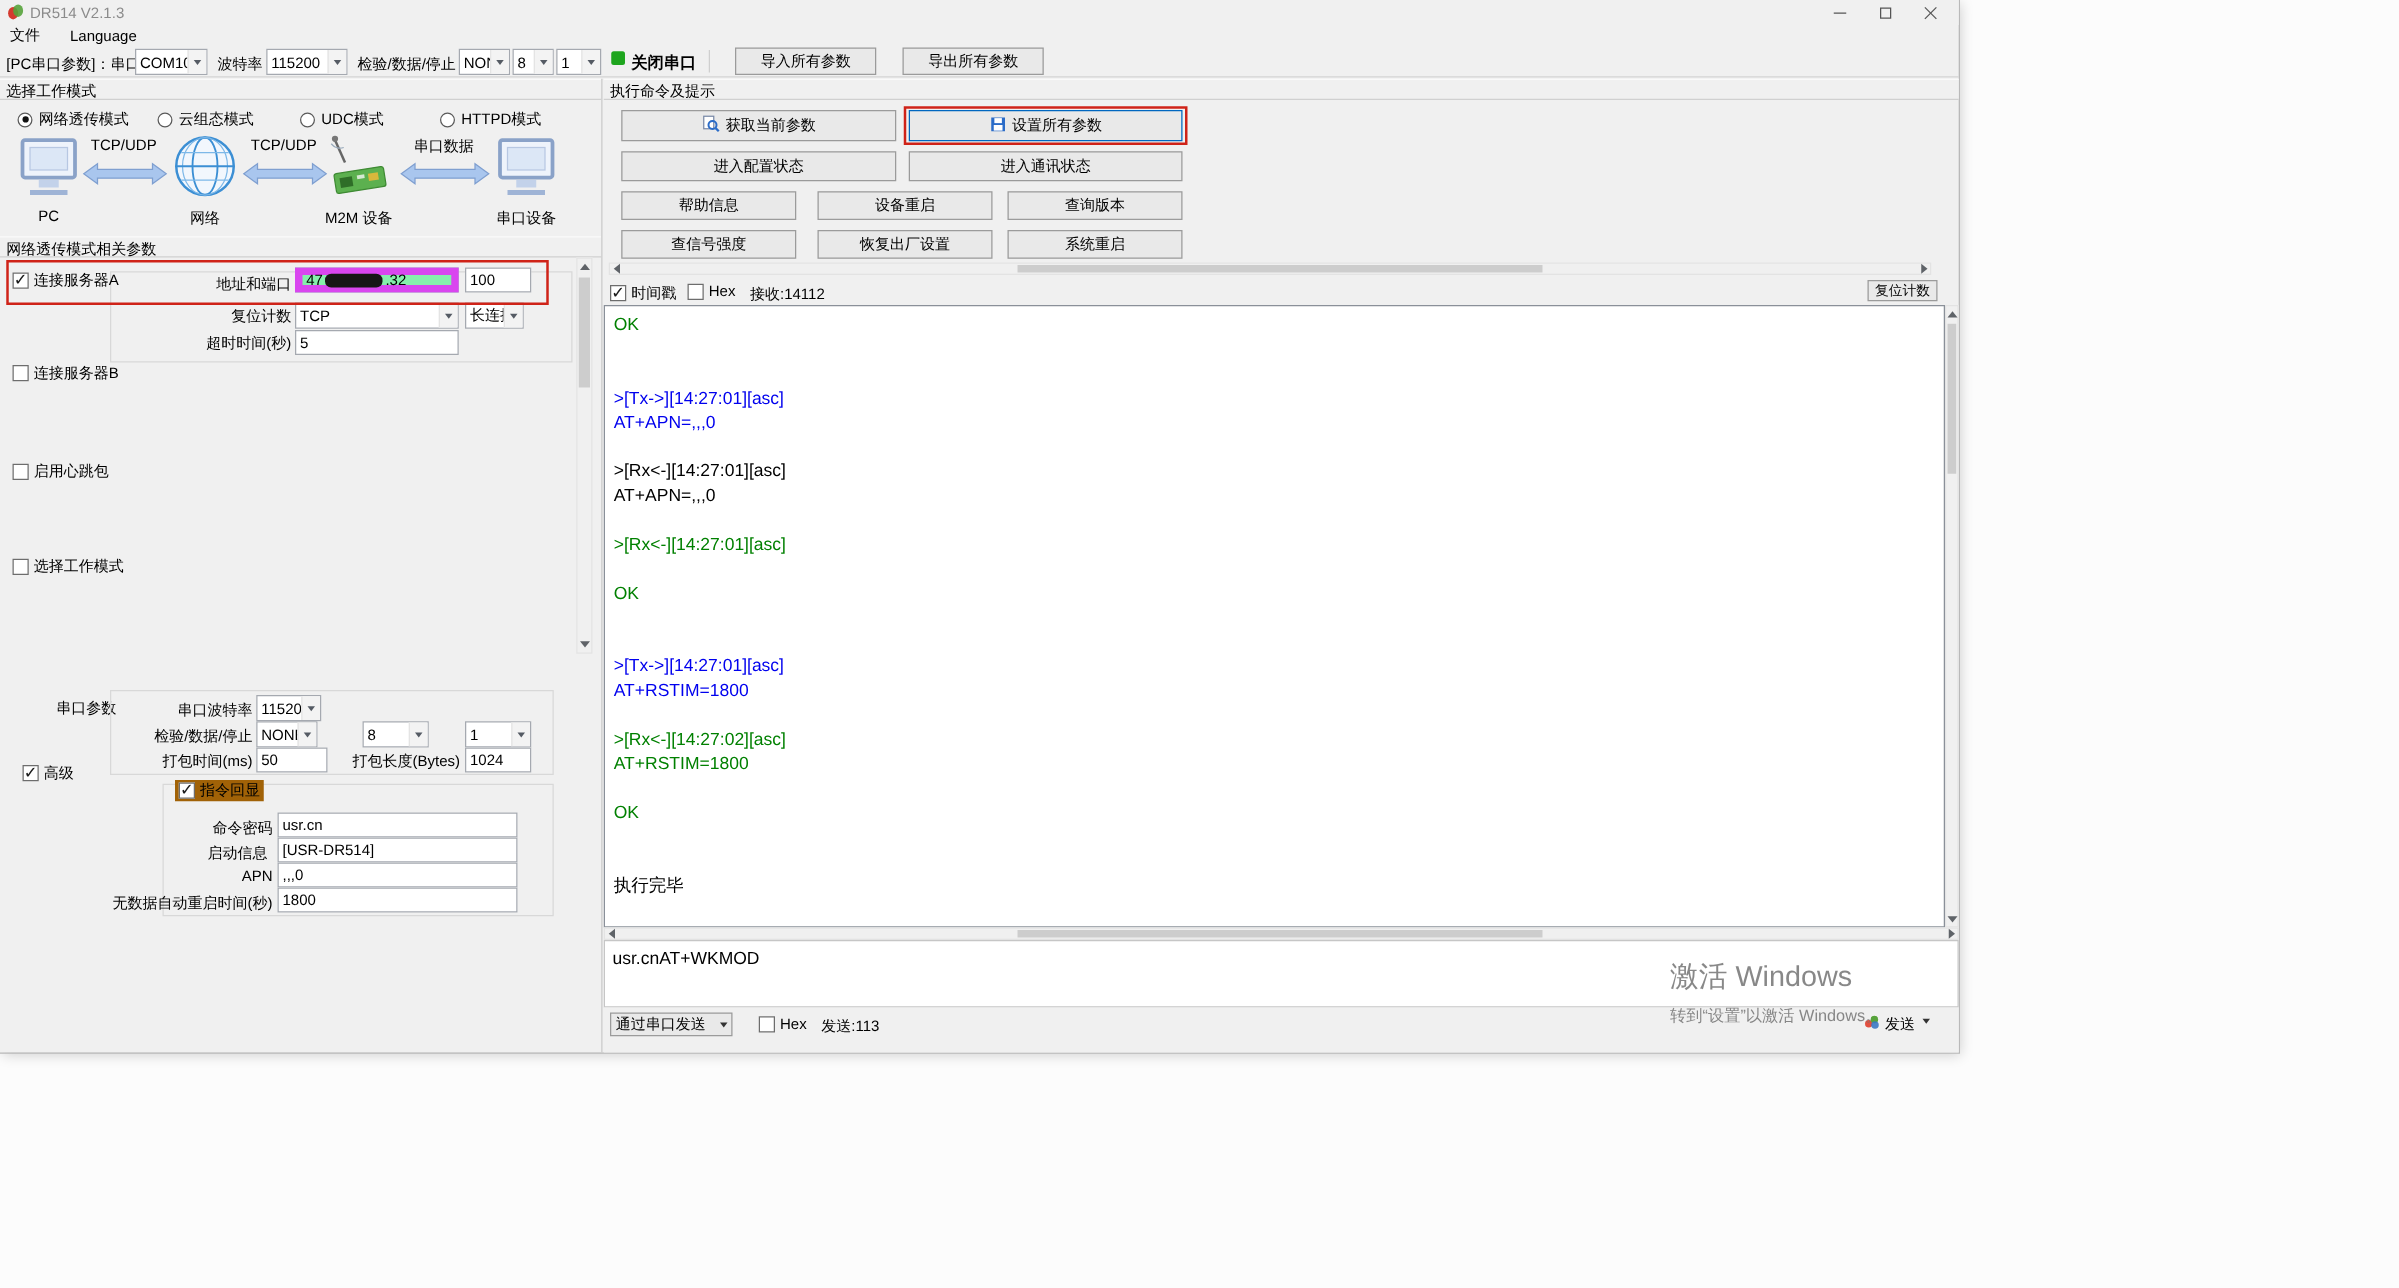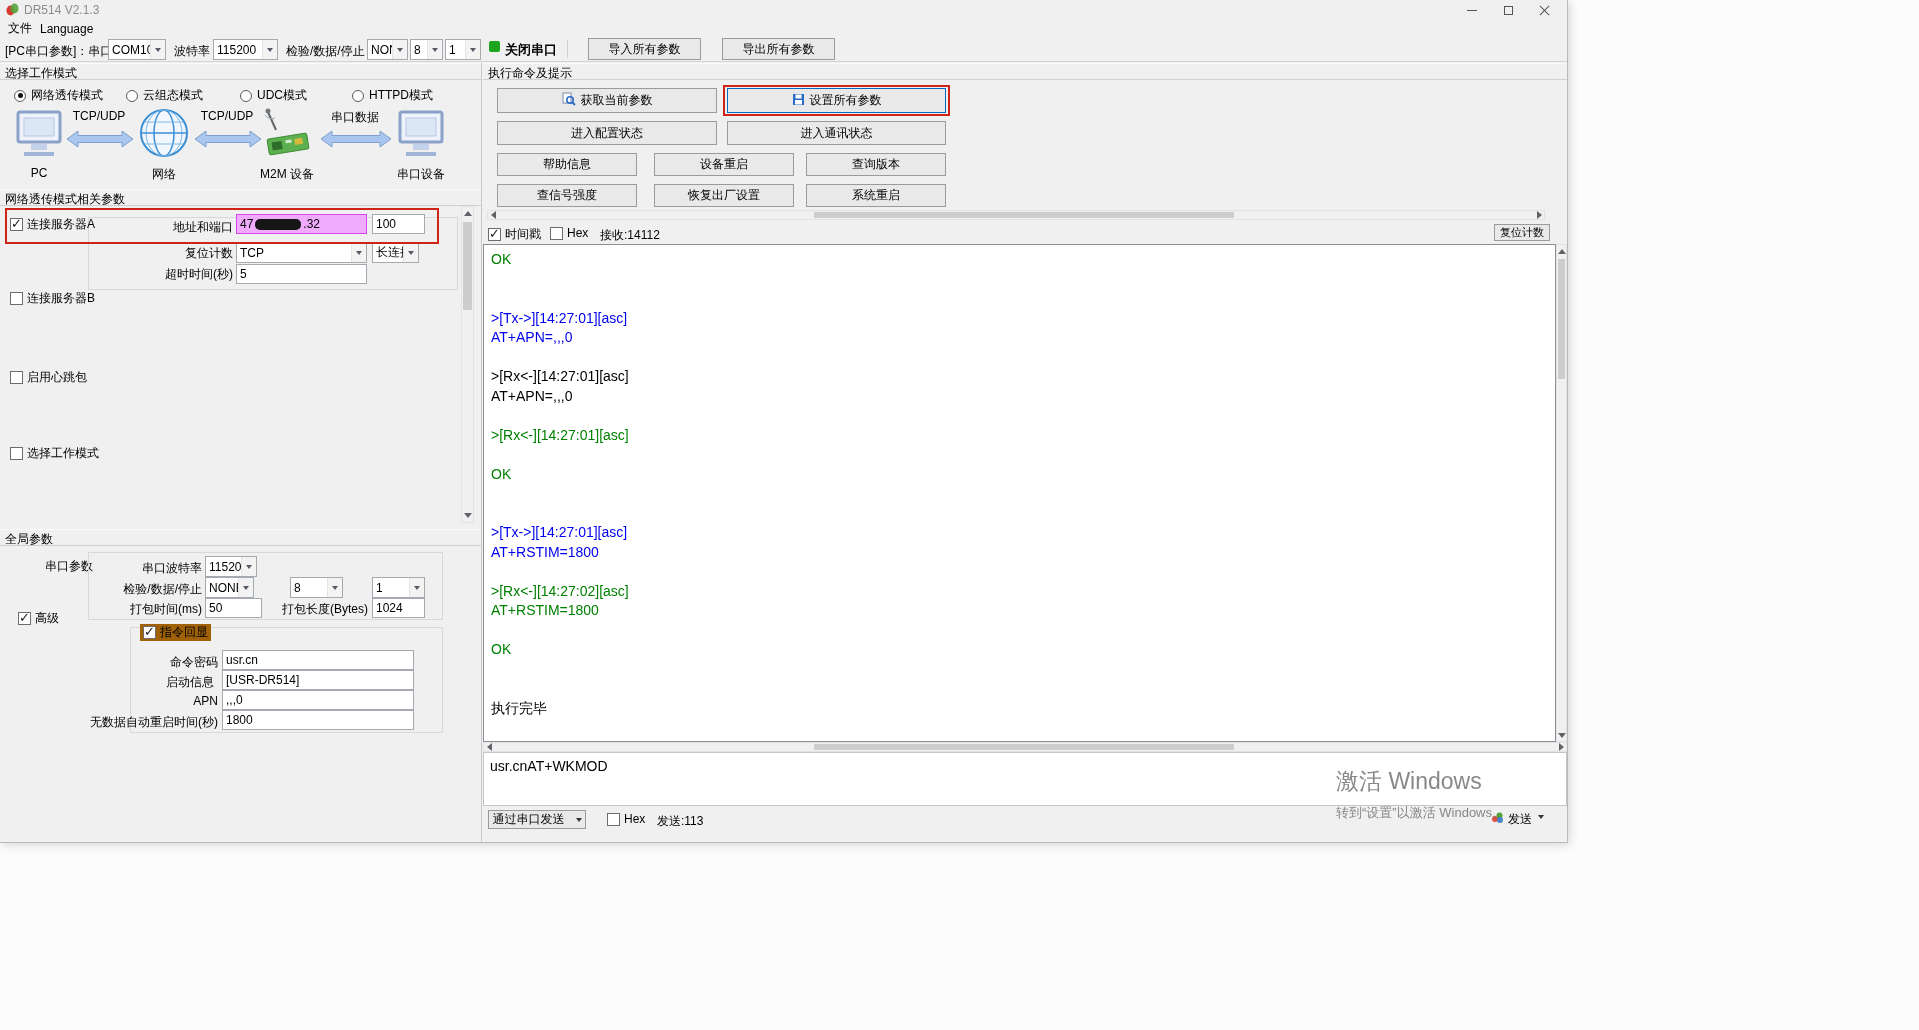--- a/index.html
+++ b/index.html
@@ -10,29 +10,29 @@
 
 .titlebar{position:absolute;left:0;top:0;width:100%;height:20px;background:#f0f0f0}
 .app-icon{position:absolute;left:6px;top:3px}
 .app-title{position:absolute;left:24px;top:3px;color:#8b8b8b;font-size:12px;white-space:nowrap}
 .win-btn{position:absolute;top:0;width:36px;height:20px;display:flex;align-items:center;justify-content:center}
 .glyph-min{width:10px;height:1px;background:#555}
 .glyph-max{width:9px;height:9px;border:1px solid #555}
 .glyph-close{position:relative;width:11px;height:11px}
 .glyph-close::before,.glyph-close::after{content:"";position:absolute;left:5px;top:-1px;width:1px;height:13px;background:#555}
 .glyph-close::before{transform:rotate(45deg)}.glyph-close::after{transform:rotate(-45deg)}
-.menubar{position:absolute;left:0;top:20px;width:100%;height:17px;display:flex;gap:8px;padding:1px 8px;align-items:center}
+.menubar{position:absolute;left:0;top:20px;width:100%;height:17px;display:flex;gap:24px;padding:1px 8px;align-items:center}
 .toolbar{position:absolute;left:0;top:37px;width:100%;height:25px;border-bottom:1px solid #d4d4d4}
 .lab{position:absolute;white-space:nowrap;line-height:14px}
 .combo{position:absolute;height:21px;background:#fff;border:1px solid #a5a9b0;display:flex;align-items:center}
 .combo-val{flex:1;padding:0 3px;overflow:hidden;white-space:nowrap}
 .combo-arr{width:15px;align-self:stretch;display:flex;align-items:flex-start;justify-content:center;border-left:1px solid #e4e4e4;background:#f3f3f3}
 .combo-arr::after{content:"";width:0;height:0;border:3.5px solid transparent;border-top:4.5px solid #555b64;margin-top:8px}
 .tbox{position:absolute;height:20px;background:#fff;border:1px solid #a5a9b0;font:12px "Liberation Sans","DejaVu Sans",sans-serif;padding:1px 3px}
-.fakebox{position:absolute;height:20px;background:#f0abfc;border:1px solid #d946ef;display:flex;align-items:center;padding:0 3px;white-space:nowrap}
+.fakebox{position:absolute;height:20px;background:#86efac;border:6px solid #d946ef;display:flex;align-items:center;padding:0 3px;white-space:nowrap}
 .redact{display:inline-block;width:46px;height:11px;background:#161616;border-radius:5px;margin:0 2px}
 .btn{position:absolute;display:flex;align-items:center;justify-content:center;gap:5px;background:#e9e9e9;border:1px solid #9b9b9b;font-size:12px;white-space:nowrap;cursor:default}
 .btn-default{border-color:var(--default-btn-blue,#0067c0)}
 .flatbtn{position:absolute;display:flex;align-items:flex-start;white-space:nowrap}
 .bold13{font-weight:bold;font-size:13px}
 .led{width:11px;height:11px;border-radius:2px;background:var(--led-green,#1ea51e);margin-right:5px}
 .vsep{position:absolute;top:3px;width:1px;height:18px;background:#cfcfcf}
 
 .sect{position:absolute;height:17px;background:#f0f0f0;border-top:1px solid #fafafa;border-bottom:1px solid #d0d0d0;padding:1px 5px;font-size:12px;white-space:nowrap}
 .cb{position:absolute;display:flex;align-items:center;gap:4px;white-space:nowrap}
@@ -267,21 +267,20 @@
       <span class="sc-end" style="top:0;left:0;right:0;height:13px">
           <span class="tri-up"></span>
         </span>
       <span class="sc-end" style="bottom:0;left:0;right:0;height:13px">
           <span class="tri-down"></span>
         </span>
       <span class="thumb-v" style="top:15px;height:88px"></span>
     </div>
   </div>
 
-  <div class="sect" style="left:0;top:529px;width:481px">全局参数</div>
 
   <div style="position:absolute;left:0;top:546px;width:481px;height:296px">
     <span class="lab" style="left:45px;top:13px">串口参数</span>
     <div class="gbox" style="left:88px;top:6px;width:355px;height:68px"></div>
 
     <span class="rightlab" style="left:98px;top:14px;width:104px">串口波特率</span>
     <div class="combo" style="left:205px;top:10px;width:52px">
       <span class="combo-val">115200</span>
         <span class="combo-arr"></span>
     </div>

